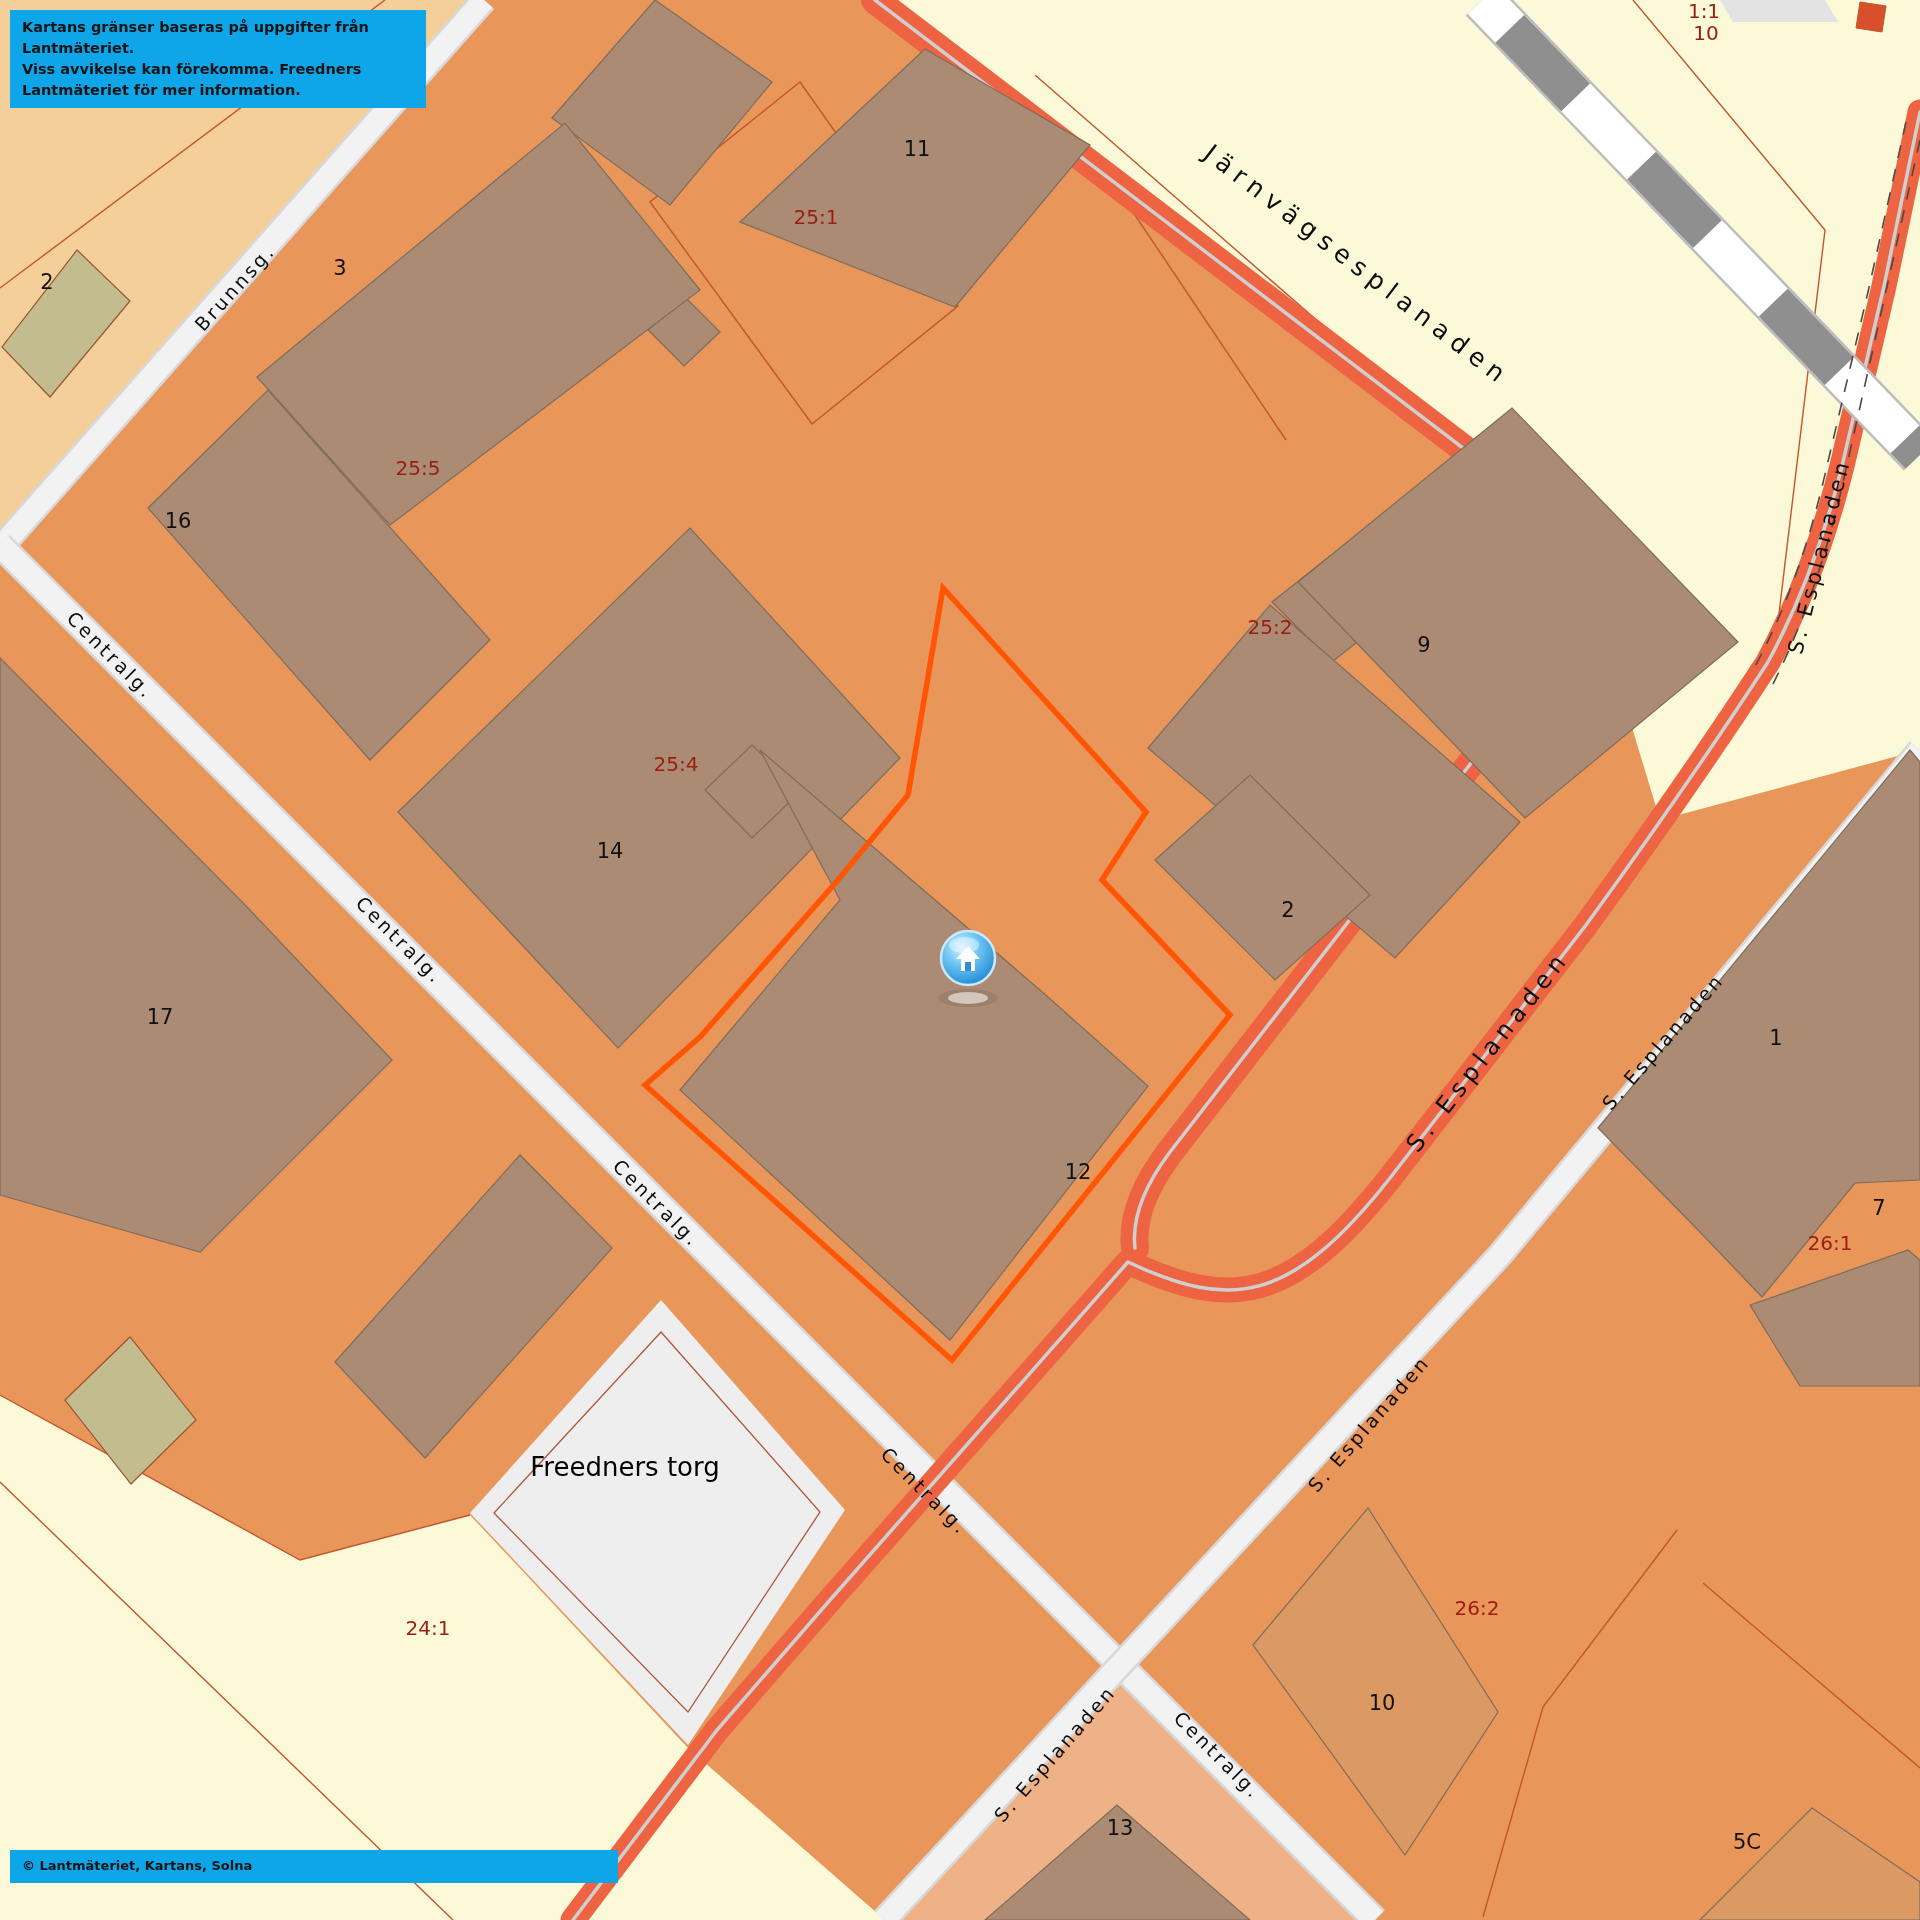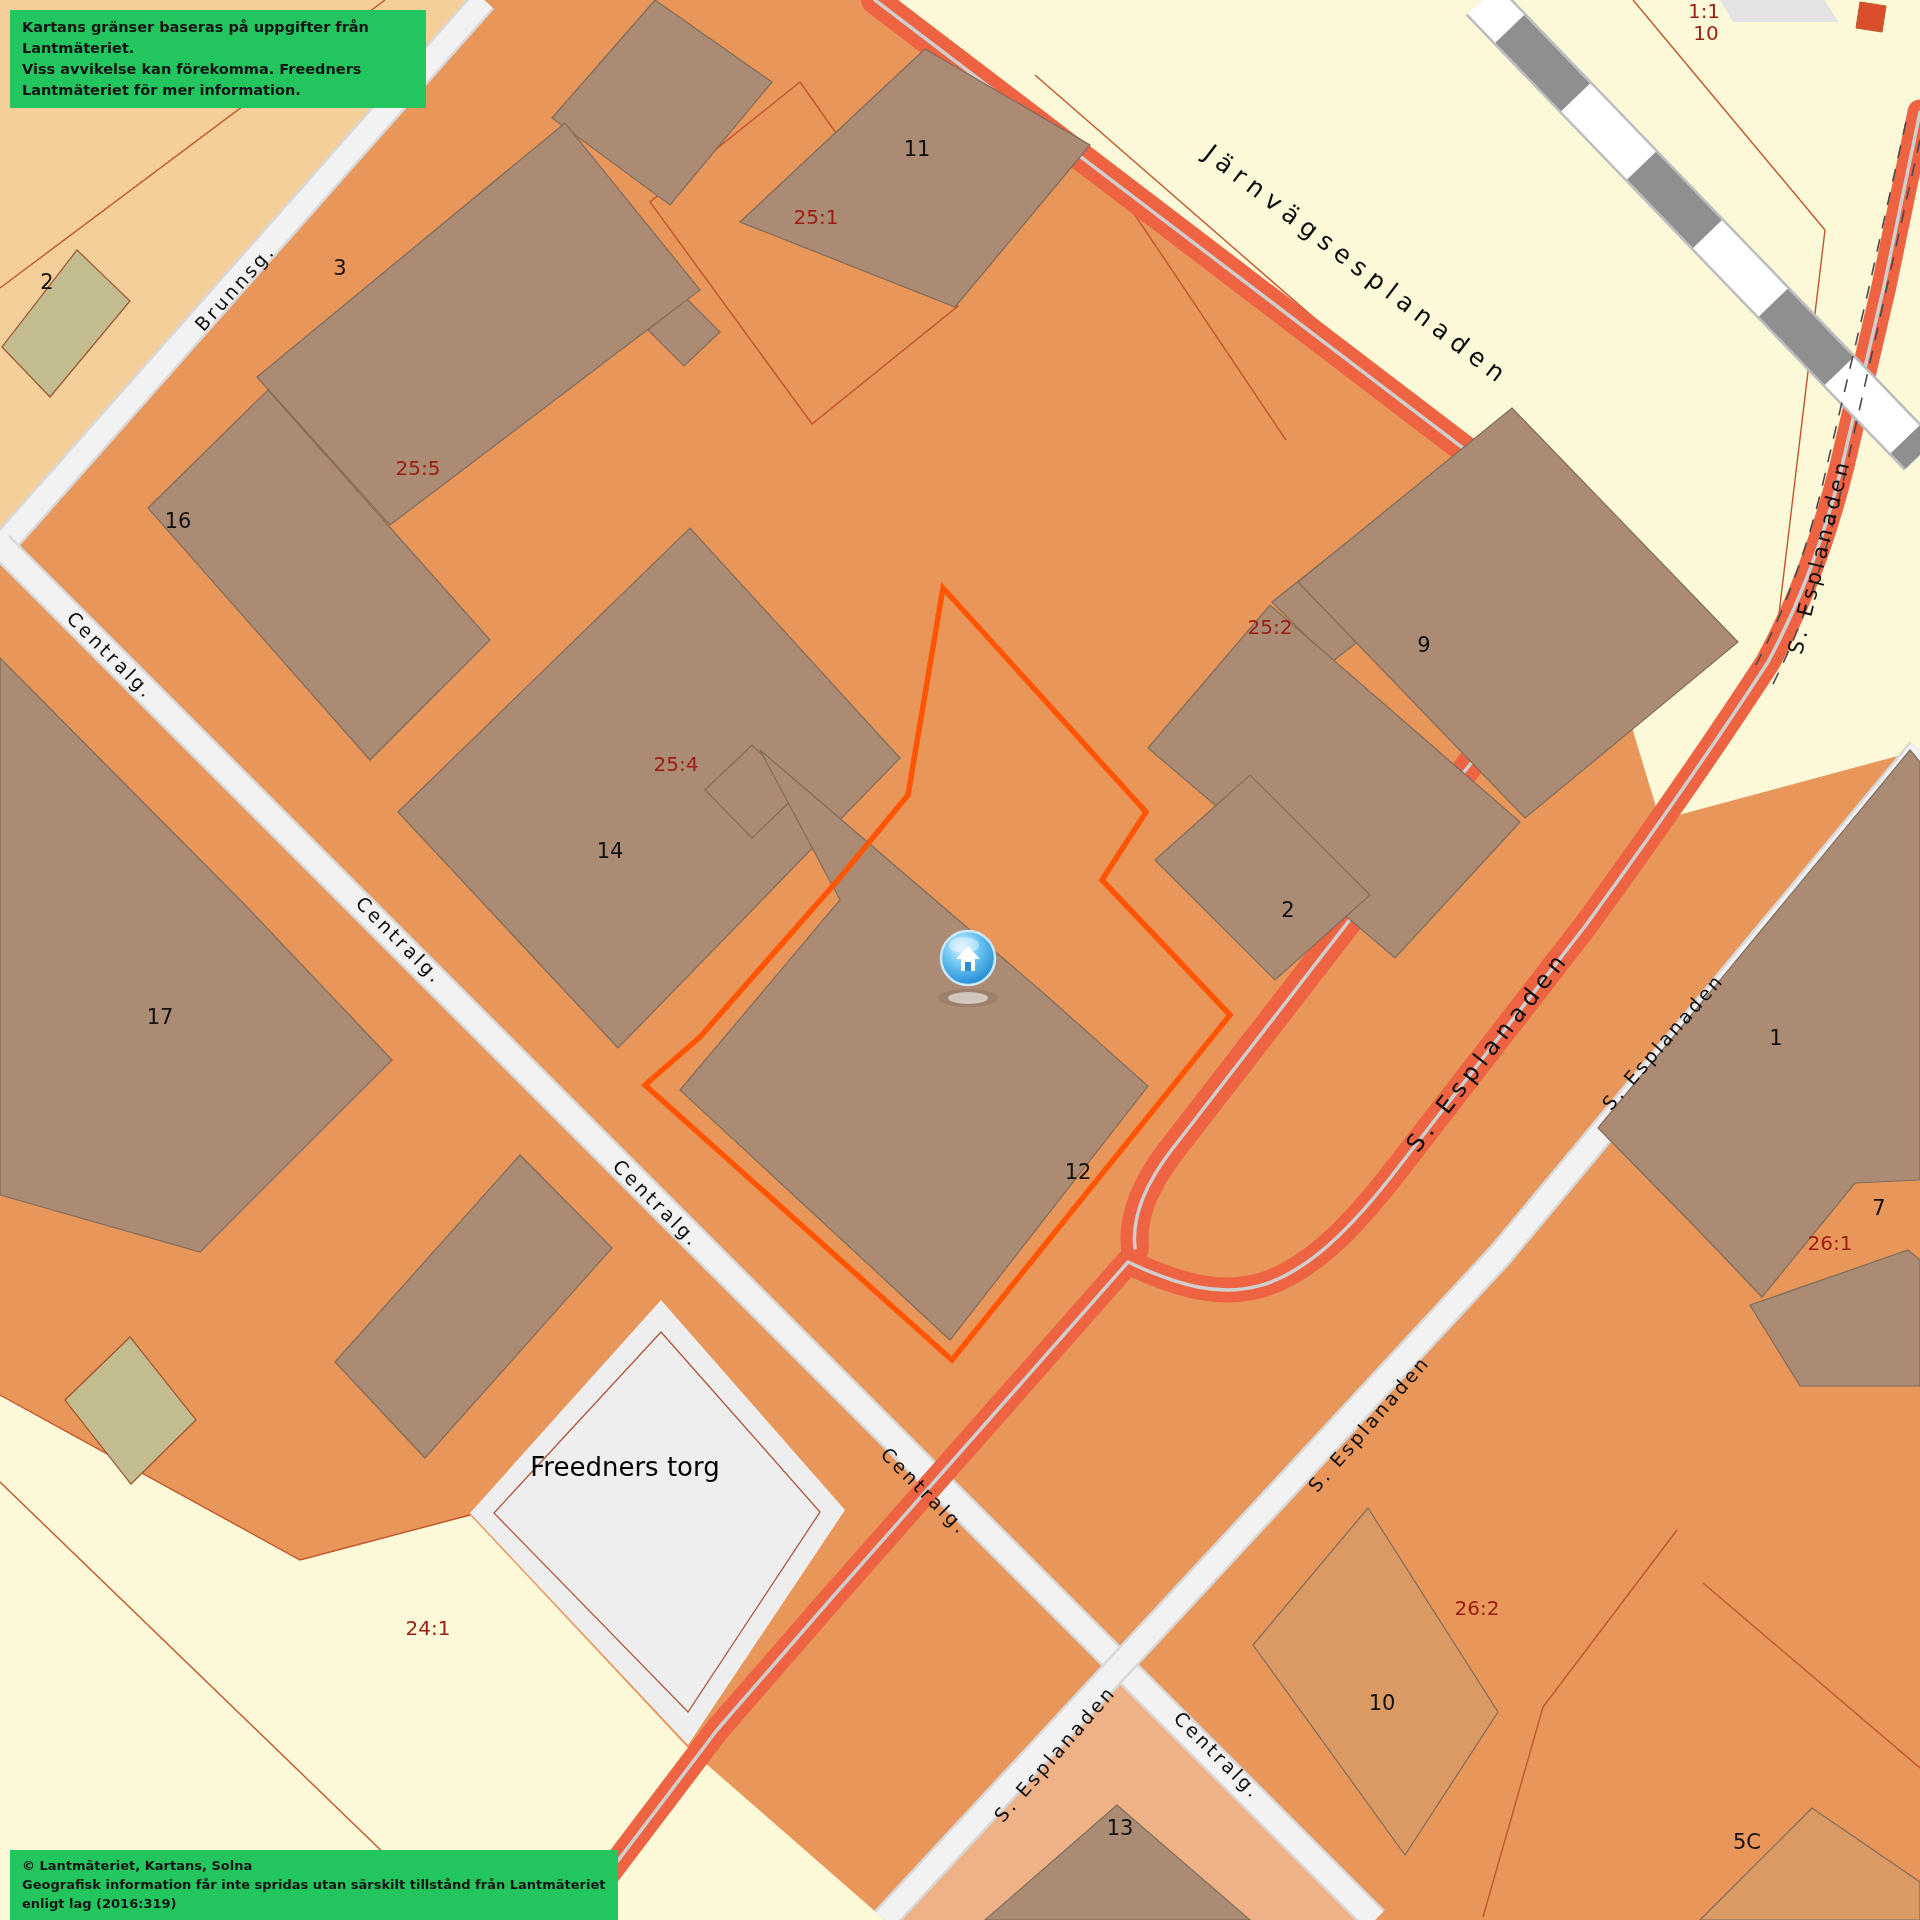--- a/index.html
+++ b/index.html
@@ -1,18 +1,18 @@
 <!DOCTYPE html>
 <html><head>
 <meta charset="utf-8">
 <style>
   html,body{margin:0;padding:0;background:#E8965A;}
   .stage{position:relative;width:1920px;height:1920px;overflow:hidden;font-family:"DejaVu Sans",sans-serif;}
   .stage svg{position:absolute;left:0;top:0;}
-  .note-box{position:absolute;background:#22c55e;color:#141414;font-weight:700;
+  .note-box{position:absolute;background:#0ea5e9;color:#141414;font-weight:700;
     font-family:"DejaVu Sans",sans-serif;line-height:1.45;padding:7px 12px;}
   .note-box.top{left:10px;top:10px;font-size:14.5px;width:392px;}
   .note-box.bottom{left:10px;top:1850px;font-size:13px;width:584px;}
   text{font-family:"DejaVu Sans",sans-serif;}
   .street{fill:#0d0d0d;font-size:19px;letter-spacing:3px;}
   .street.big{font-size:25px;letter-spacing:7px;}
   .street.red{font-size:24px;letter-spacing:6px;}
   .street.edge{font-size:21px;letter-spacing:4px;}
   .parcel-lbl{fill:#9B1C10;font-size:20px;}
   .bldg-lbl{fill:#101010;font-size:21px;}
@@ -171,15 +171,14 @@
   <text class="place-lbl" x="625" y="1476" text-anchor="middle">Freedners torg</text>
 </svg>
 
 <div class="note-box top">
   <div>Kartans gränser baseras på uppgifter från Lantmäteriet.</div>
   <div>Viss avvikelse kan förekomma. Freedners Lantmäteriet för mer information.</div>
 </div>
 
 <div class="note-box bottom">
   <div>© Lantmäteriet, Kartans, Solna</div>
-  <div>Geografisk information får inte spridas utan särskilt tillstånd från Lantmäteriet enligt lag (2016:319)</div>
 </div>
 </div>
 
 </body></html>

